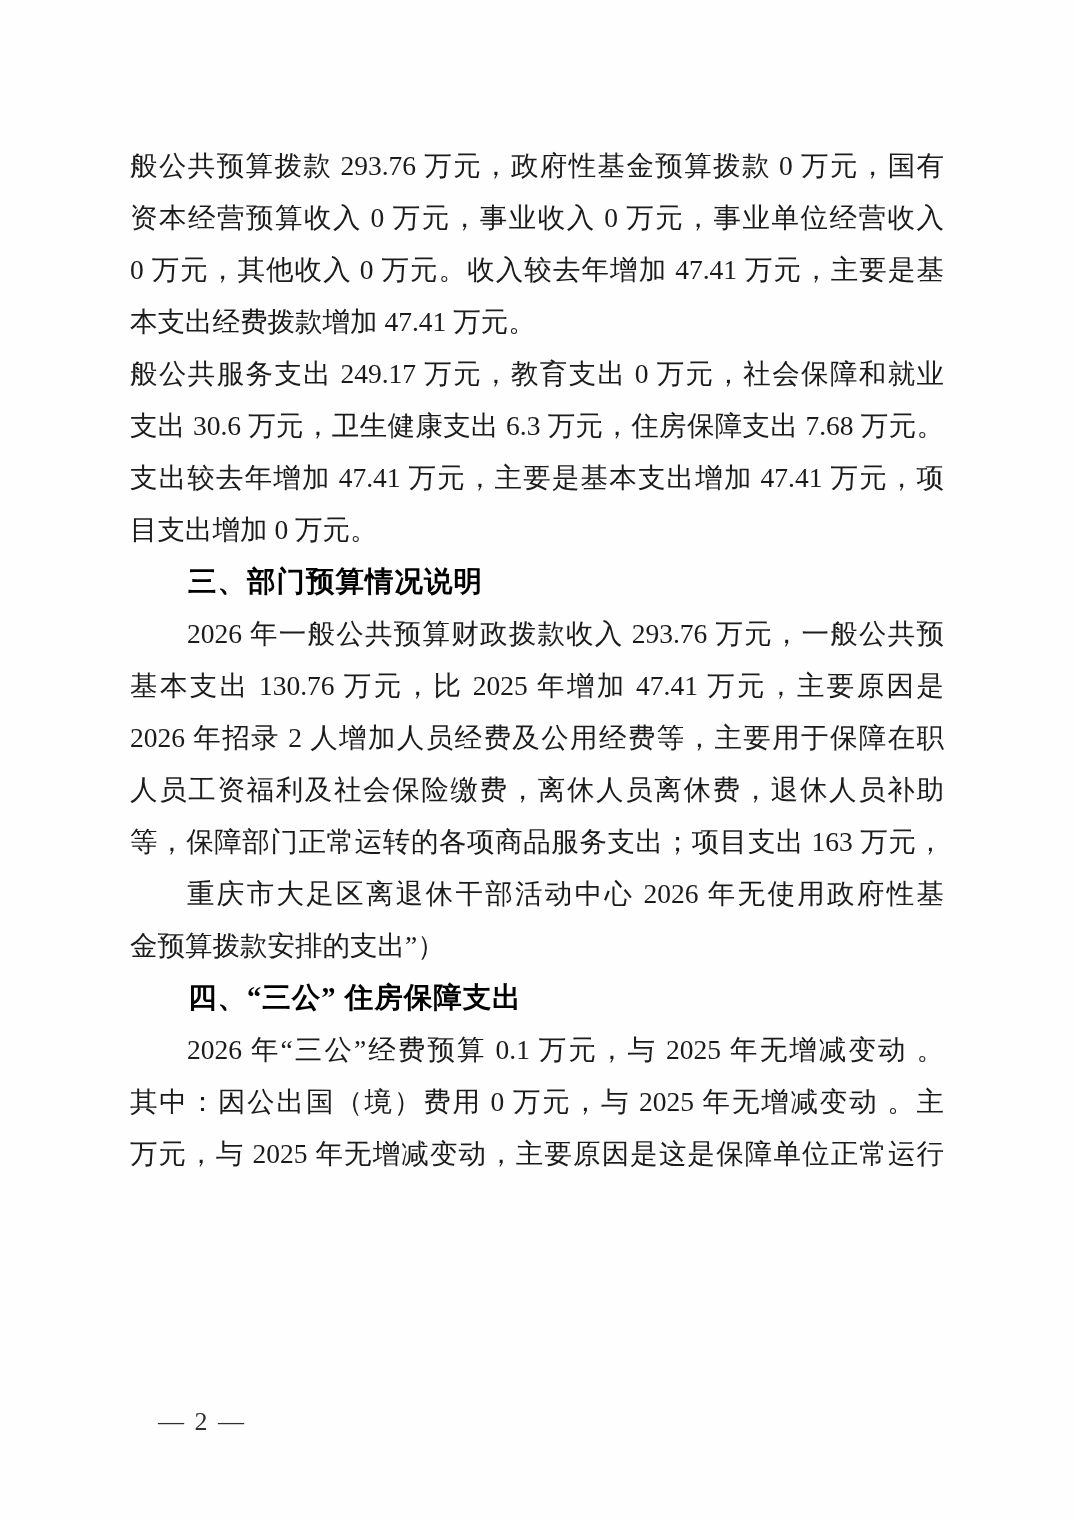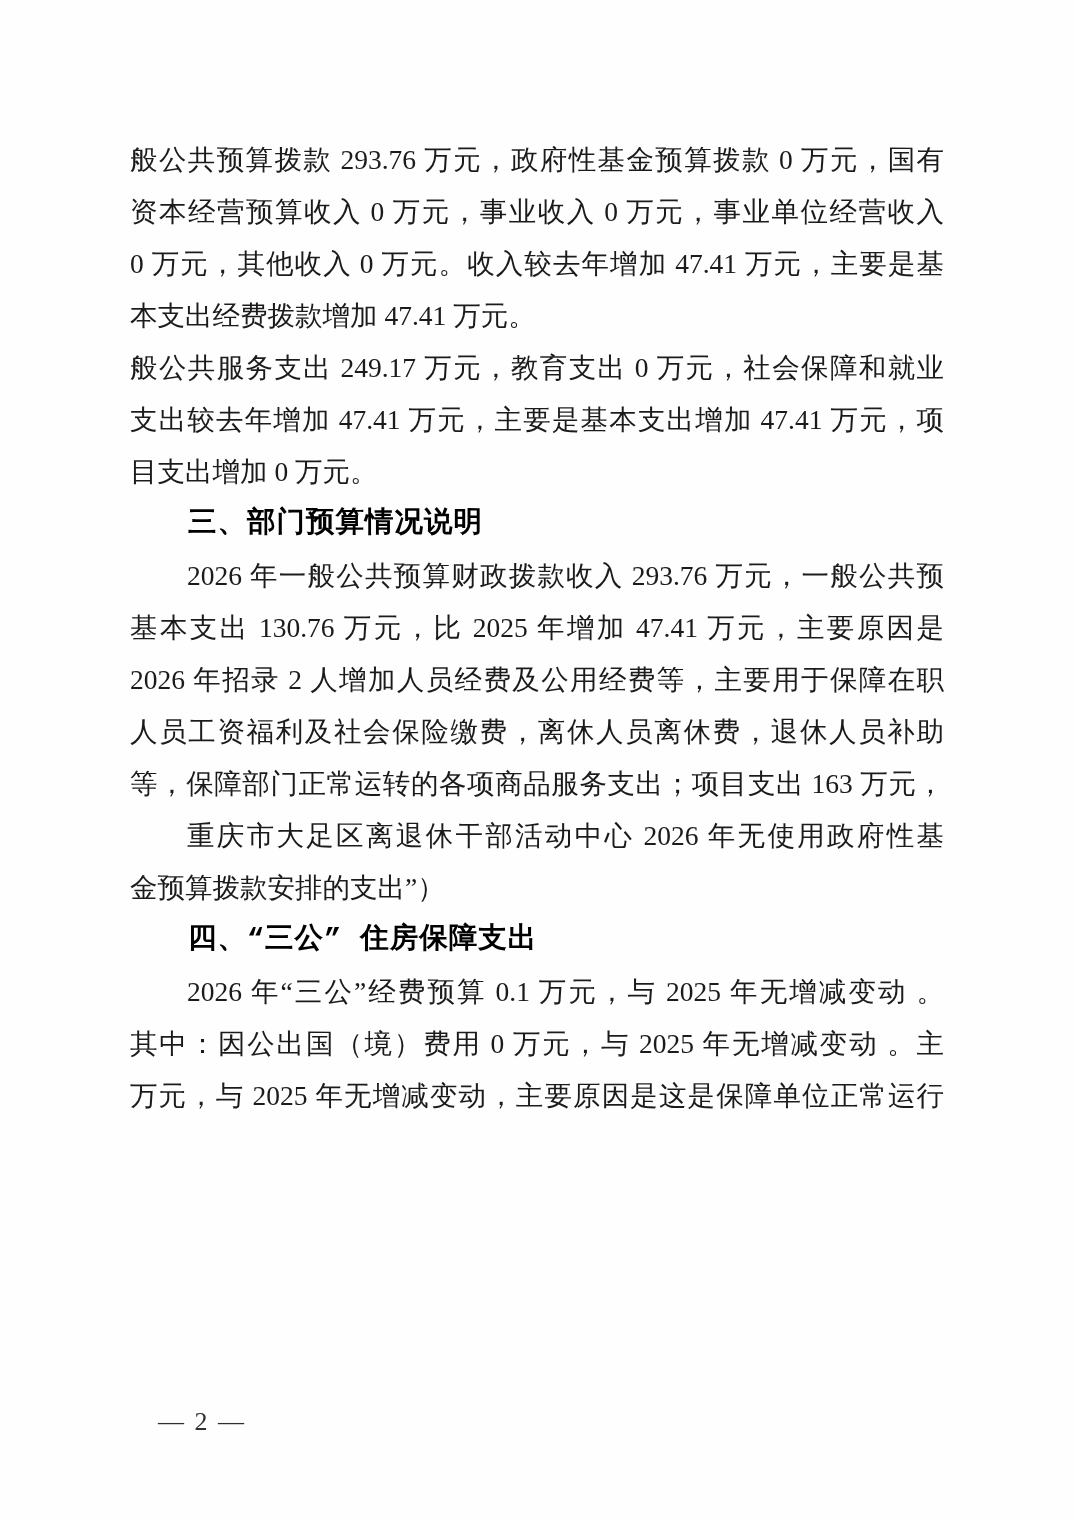--- a/index.html
+++ b/index.html
@@ -12,38 +12,38 @@
     width: 1074px;
     height: 1520px;
     background: #fefefe;
     overflow: hidden;
     font-family: "Liberation Serif", "DejaVu Serif", serif;
     color: #1b1b1b;
   }
   .document-body {
     position: absolute;
     left: 130px;
-    top: 134px;
+    top: 140px;
     width: 814px;
   }
   .line {
     font-size: 27.5px;
     line-height: 52px;
     height: 52px;
     overflow: hidden;
   }
   .line.fill {
     text-align: justify;
     text-align-last: justify;
   }
   .line.indent {
     text-indent: 57px;
   }
   .heading {
-    font-family: Liberation Mono, monospace;
+    font-family: Liberation Serif, serif;
     font-weight: 700;
     font-size: 28.5px;
     line-height: 52px;
     height: 52px;
     padding-left: 58px;
     color: #000000;
     letter-spacing: 1px;
   }
   .page-number {
     position: absolute;
@@ -62,20 +62,21 @@
 <div class="page">
   <div class="document-body">
       <div>
         <div class="line fill">般公共预算拨款 293.76 万元，政府性基金预算拨款 0 万元，国有</div>
         <div class="line fill">资本经营预算收入 0 万元，事业收入 0 万元，事业单位经营收入</div>
         <div class="line fill">0 万元，其他收入 0 万元。收入较去年增加 47.41 万元，主要是基</div>
         <div class="line">本支出经费拨款增加 47.41 万元。</div>
       </div>
       <div>
         <div class="line fill">般公共服务支出 249.17 万元，教育支出 0 万元，社会保障和就业</div>
+        <div class="line fill">支出 30.6 万元，卫生健康支出 6.3 万元，住房保障支出 7.68 万元。</div>
         <div class="line fill">支出较去年增加 47.41 万元，主要是基本支出增加 47.41 万元，项</div>
         <div class="line">目支出增加 0 万元。</div>
       </div>
       <div class="heading">三、部门预算情况说明</div>
       <div>
         <div class="line fill indent">2026 年一般公共预算财政拨款收入 293.76 万元，一般公共预</div>
         <div class="line fill">基本支出 130.76 万元，比 2025 年增加 47.41 万元，主要原因是</div>
         <div class="line fill">2026 年招录 2 人增加人员经费及公用经费等，主要用于保障在职</div>
         <div class="line fill">人员工资福利及社会保险缴费，离休人员离休费，退休人员补助</div>
         <div class="line fill">等，保障部门正常运转的各项商品服务支出；项目支出 163 万元，</div>

